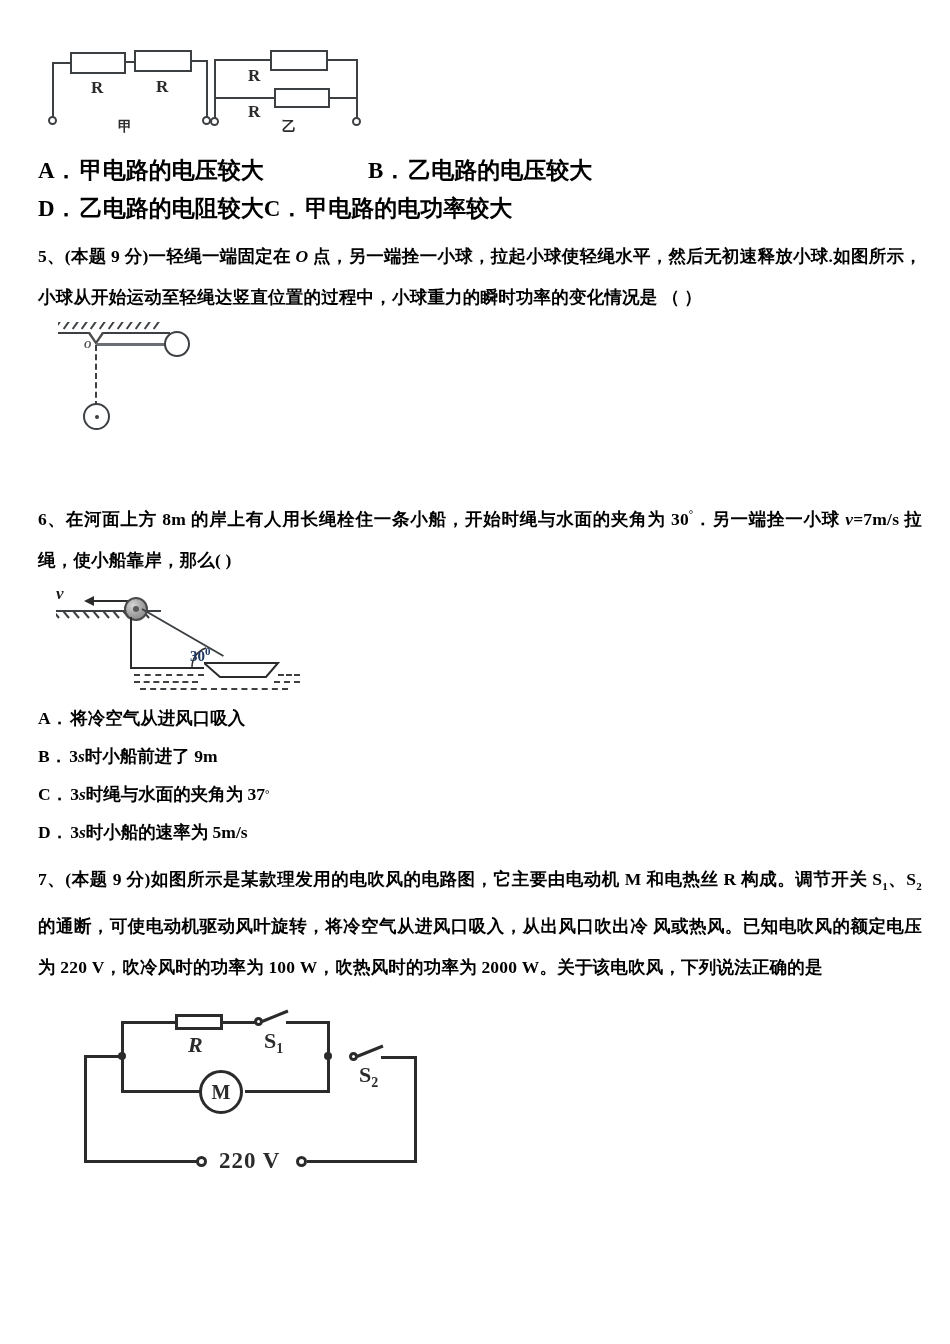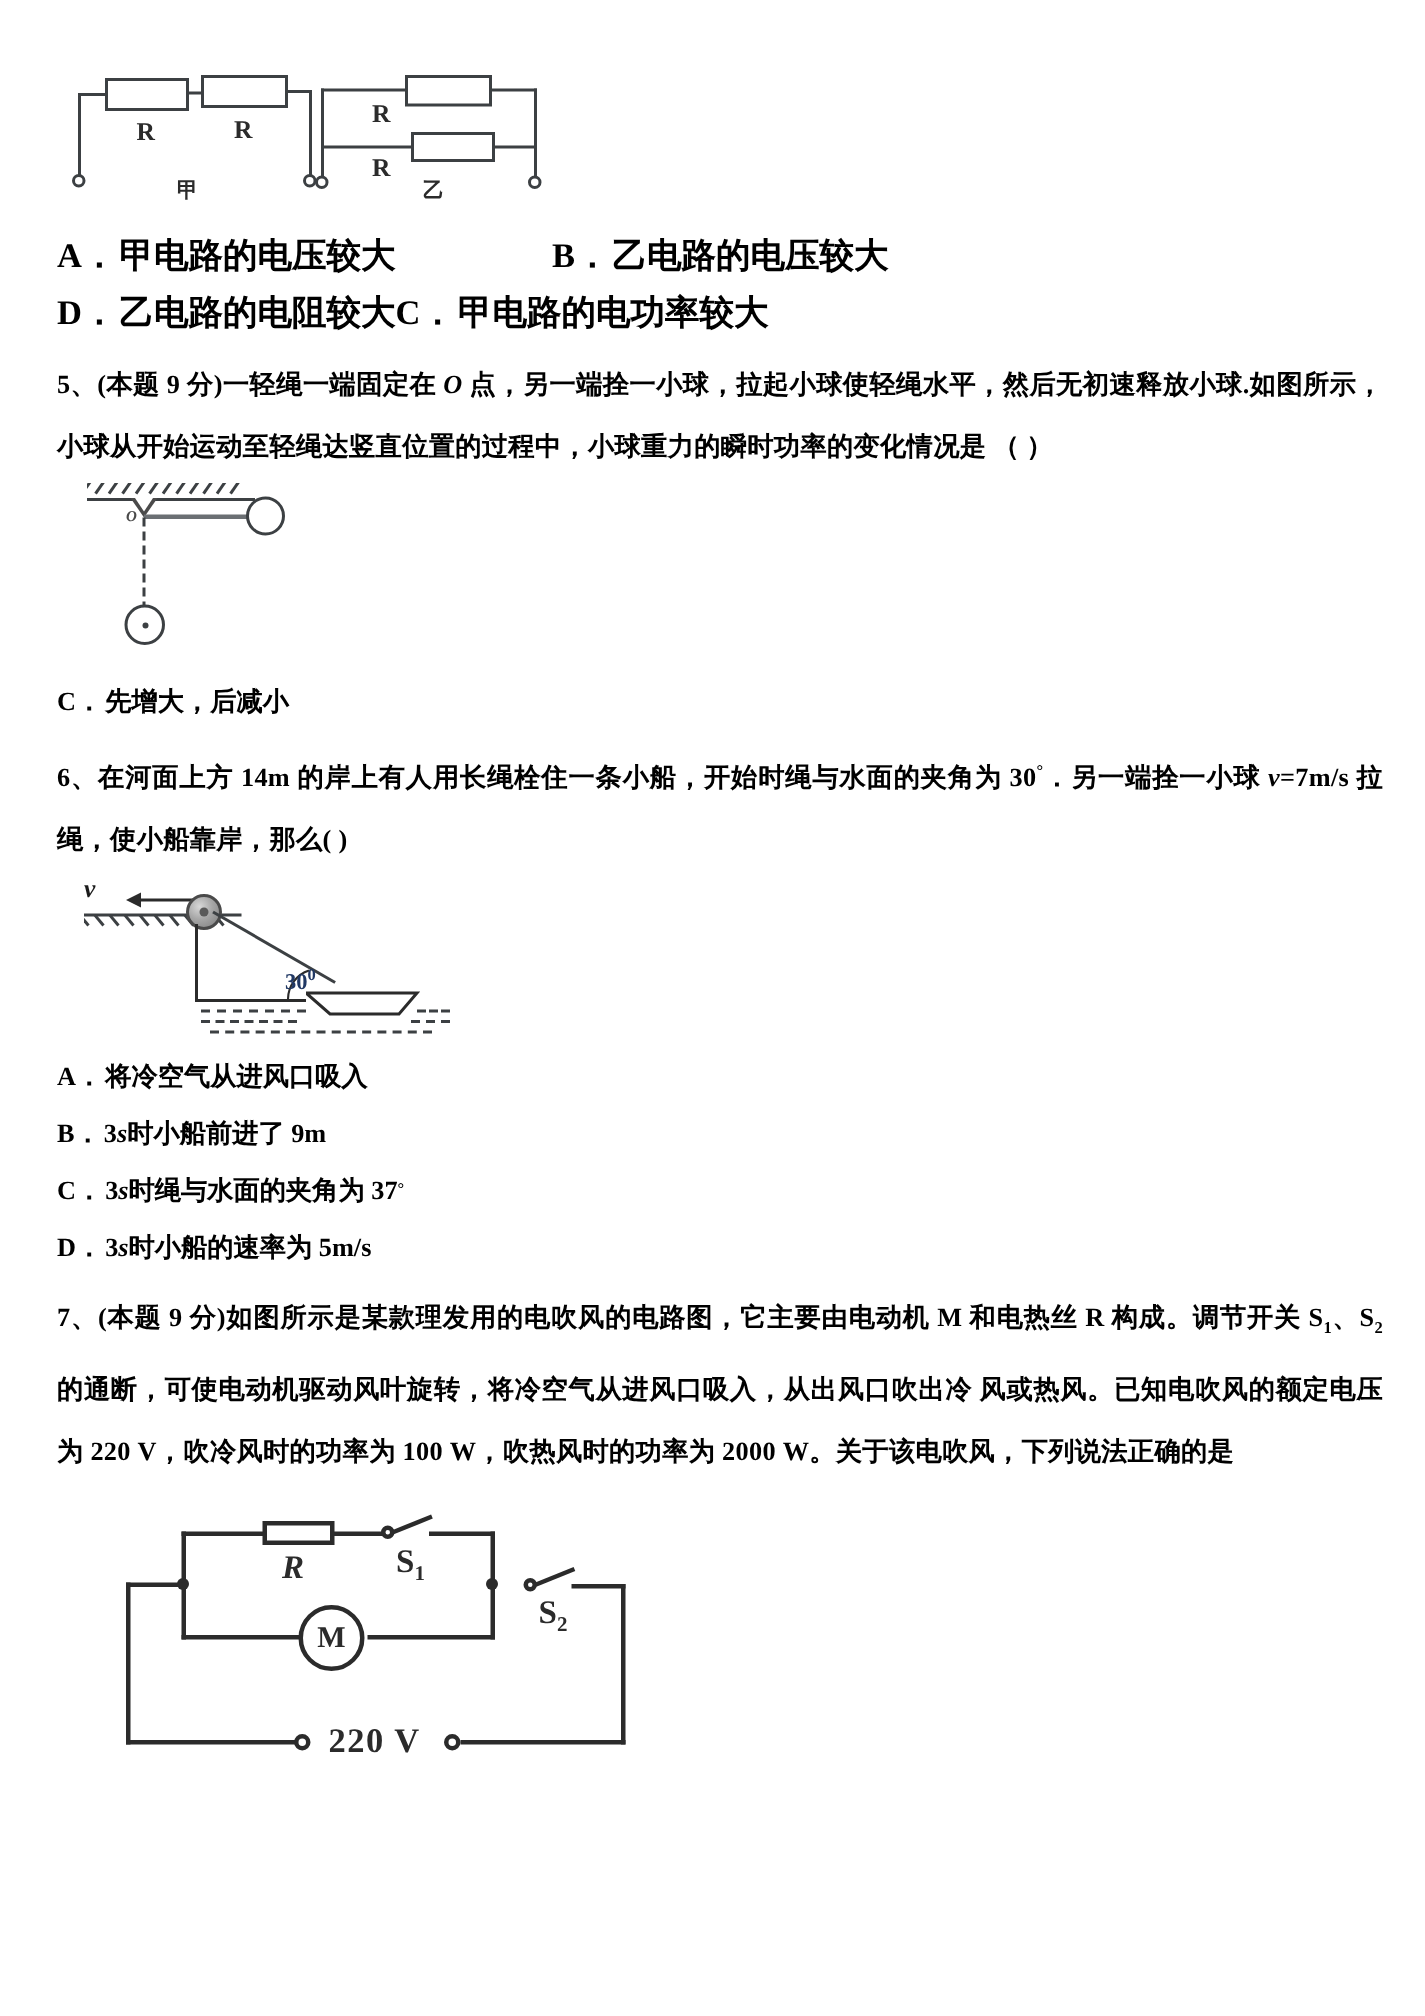--- a/index.html
+++ b/index.html
@@ -357,28 +357,27 @@
     <div class="figlbl" style="left:36px; top:21px; font-size:10px; font-style:italic; color:#4a4a4a;">O</div>
     <div class="rod" style="left:48px; top:25px; width:72px;"></div>
     <div class="ball" style="left:116px; top:13px; width:26px; height:26px;"></div>
     <div class="dashline" style="left:47px; top:27px; height:62px;"></div>
     <div class="ball" style="left:35px; top:85px; width:27px; height:27px;">
       <span class="dot"></span>
     </div>
   </div>
 
   <div class="opt-single">
-    <span><span class="opt-label">C．</span><span>先增大，后减小</span></span>
     <span class="inline-gap"></span>
   </div>
 
   <div class="spacer-8"></div>
 
   <div class="qtext">
-    <span>6、</span><span>在河面上方 </span><span class="lat">14m</span><span> 的岸上有人用长绳栓住一条小船，开始时绳与水面的夹角为 </span><span class="lat">30</span><span class="sup">°</span><span>．另一端拴一小球 </span><span class="lat it">v</span><span class="lat">=7m/s</span><span> 拉绳，使小船靠岸，那么(    )</span>
+    <span>6、</span><span>在河面上方 </span><span class="lat">8m</span><span> 的岸上有人用长绳栓住一条小船，开始时绳与水面的夹角为 </span><span class="lat">30</span><span class="sup">°</span><span>．另一端拴一小球 </span><span class="lat it">v</span><span class="lat">=7m/s</span><span> 拉绳，使小船靠岸，那么(    )</span>
   </div>
 
   <div class="fig" id="fig-boat">
 
     <div style="position:absolute; left:8px; top:3px; font-size:17px; font-weight:bold; font-style:italic; font-family:'Liberation Serif', serif; color:#1b1b1b;">v</div>
     <div class="varrow" style="left:36px; top:15px; width:56px; height:10px;">
       <div style="position:absolute; left:8px; top:4px; width:48px; height:2px; background:#2b2b2b;"></div>
       <div style="position:absolute; left:0px; top:0px; width:0; height:0; border-top:5px solid transparent; border-bottom:5px solid transparent; border-right:10px solid #2b2b2b;"></div>
     </div>
 

